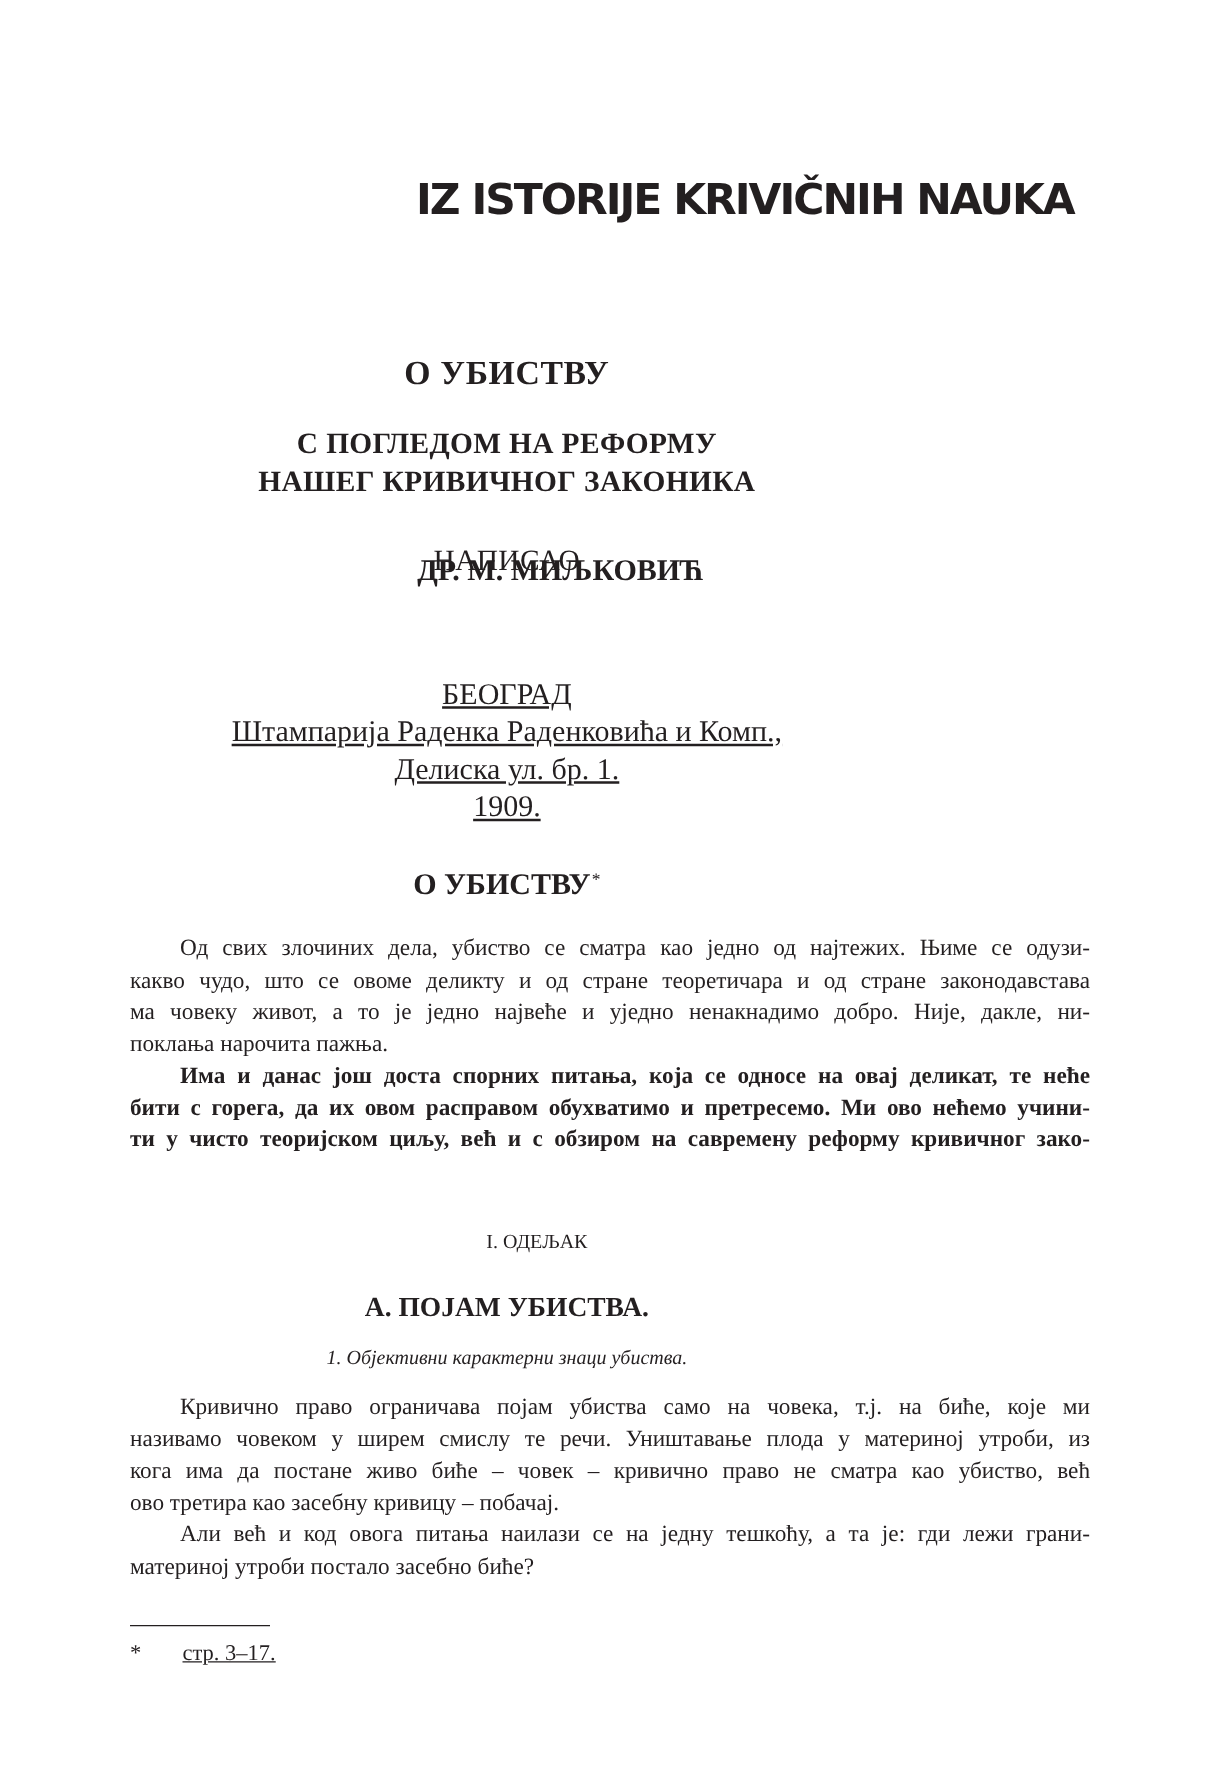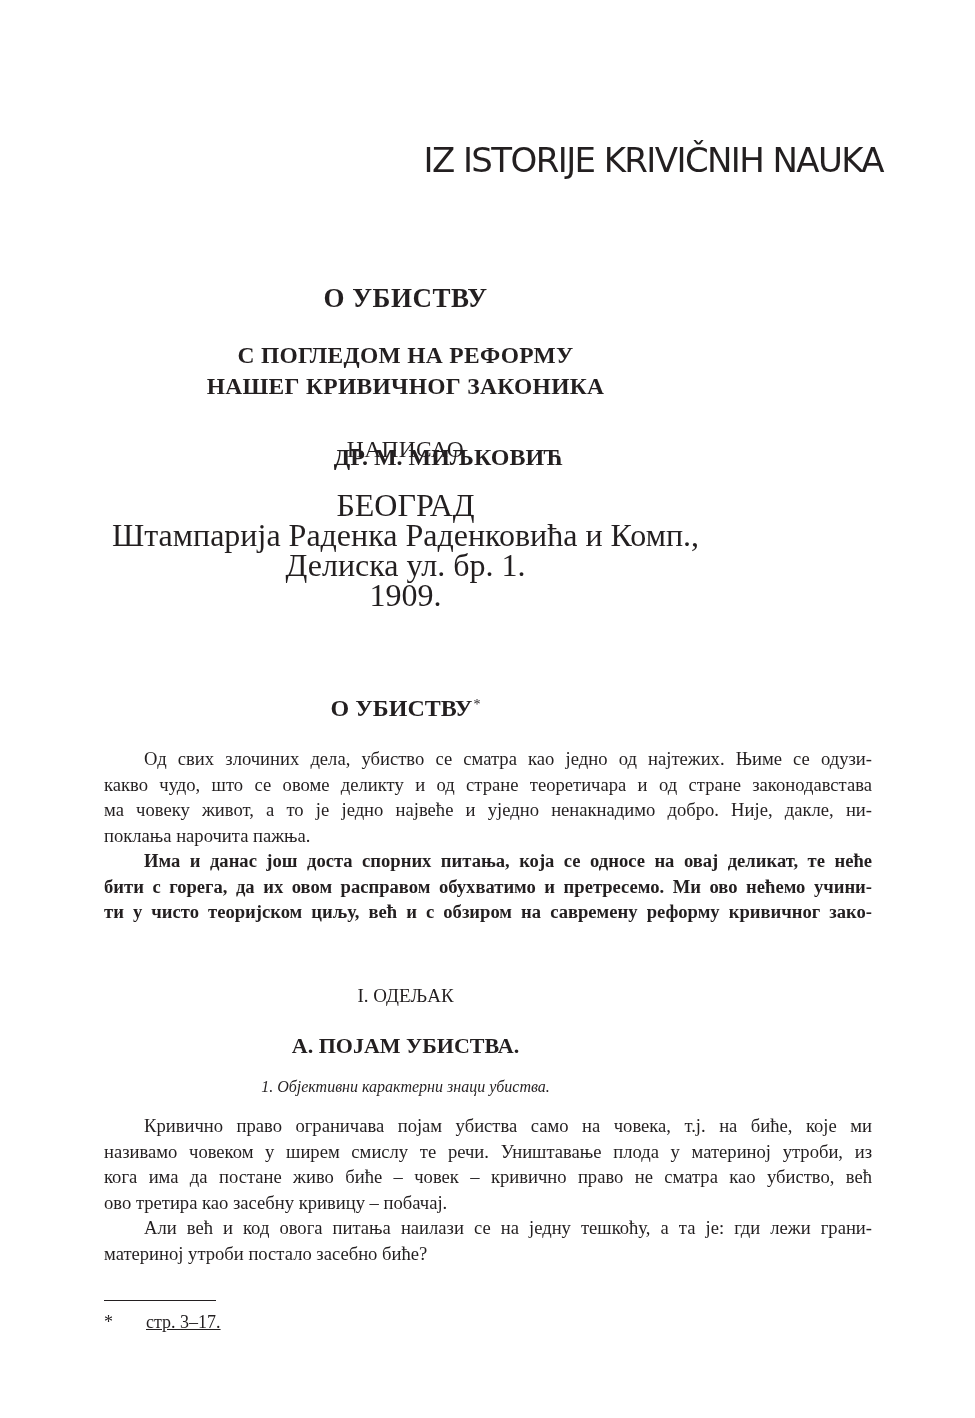--- a/index.html
+++ b/index.html
@@ -1,31 +1,31 @@
 <!DOCTYPE html>
 <html><head>
 <meta charset="utf-8">
 <style>
   html, body { margin:0; padding:0; background:#ffffff; }
   body { width:975px; height:1418px; position:relative; overflow:hidden; color:#231f20; font-family:"Liberation Serif", serif; }
   .abs { position:absolute; }
   .center { left:0; width:811px; text-align:center; }
-  .section-title { position:absolute; right:92px; top:140px; font-family:"DejaVu Sans", sans-serif; font-weight:normal; font-size:34px; letter-spacing:-1.6px; color:#231f20; white-space:nowrap; }
+  .section-title { position:absolute; right:116px; top:140px; font-family:"DejaVu Sans", sans-serif; font-weight:bold; font-size:34px; letter-spacing:-1.6px; color:#231f20; white-space:nowrap; }
   .h1 { top:283px; font-size:27px; font-weight:bold; letter-spacing:0.5px; }
   .h2 { top:340px; font-size:23.5px; font-weight:bold; line-height:31px; letter-spacing:0.3px; }
   .h3 { top:436px; font-size:23.5px; letter-spacing:0.3px; }
   .h4 { top:444px; font-size:24px; font-weight:bold;padding-left:43px; }
-  .imprint { top:490px; font-size:32px; line-height:30px; }
+  .imprint { top:541px; font-size:24px; line-height:30px;text-decoration:underline; }
   .art-title { top:695px; font-size:24px; font-weight:bold; }
   .art-title sup { font-size:14px; font-weight:normal; vertical-align:top; position:relative; top:2px; margin-left:1px; }
   .para { position:absolute; left:104px; width:768px; font-size:18.6px; line-height:25.7px; text-align:justify; }
   .para .ln { display:block; text-align:justify; text-align-last:justify; white-space:nowrap; }
   .para .ln.last { text-align-last:left; }
   .para .ln.first { text-indent:40px; }
-  .sec-head { top:985px; font-size:19px; }
+  .sec-head { top:985px; font-size:16px;margin-left:24px; }
   .sub-head { top:1033px; font-size:22px; font-weight:bold; }
   .sub-sub { top:1078px; font-size:16px; font-style:italic; }
   .fn-rule { position:absolute; left:104px; top:1300px; width:112px; height:0; border-top:1.3px solid #231f20; }
   .fn { position:absolute; left:104px; top:1312px; font-size:18px;text-decoration:underline; }
   .fn .mark { display:inline-block; width:42px; }
 </style>
 </head>
 <body>
 
 <div class="section-title">IZ ISTORIJE KRIVIČNIH NAUKA</div>

